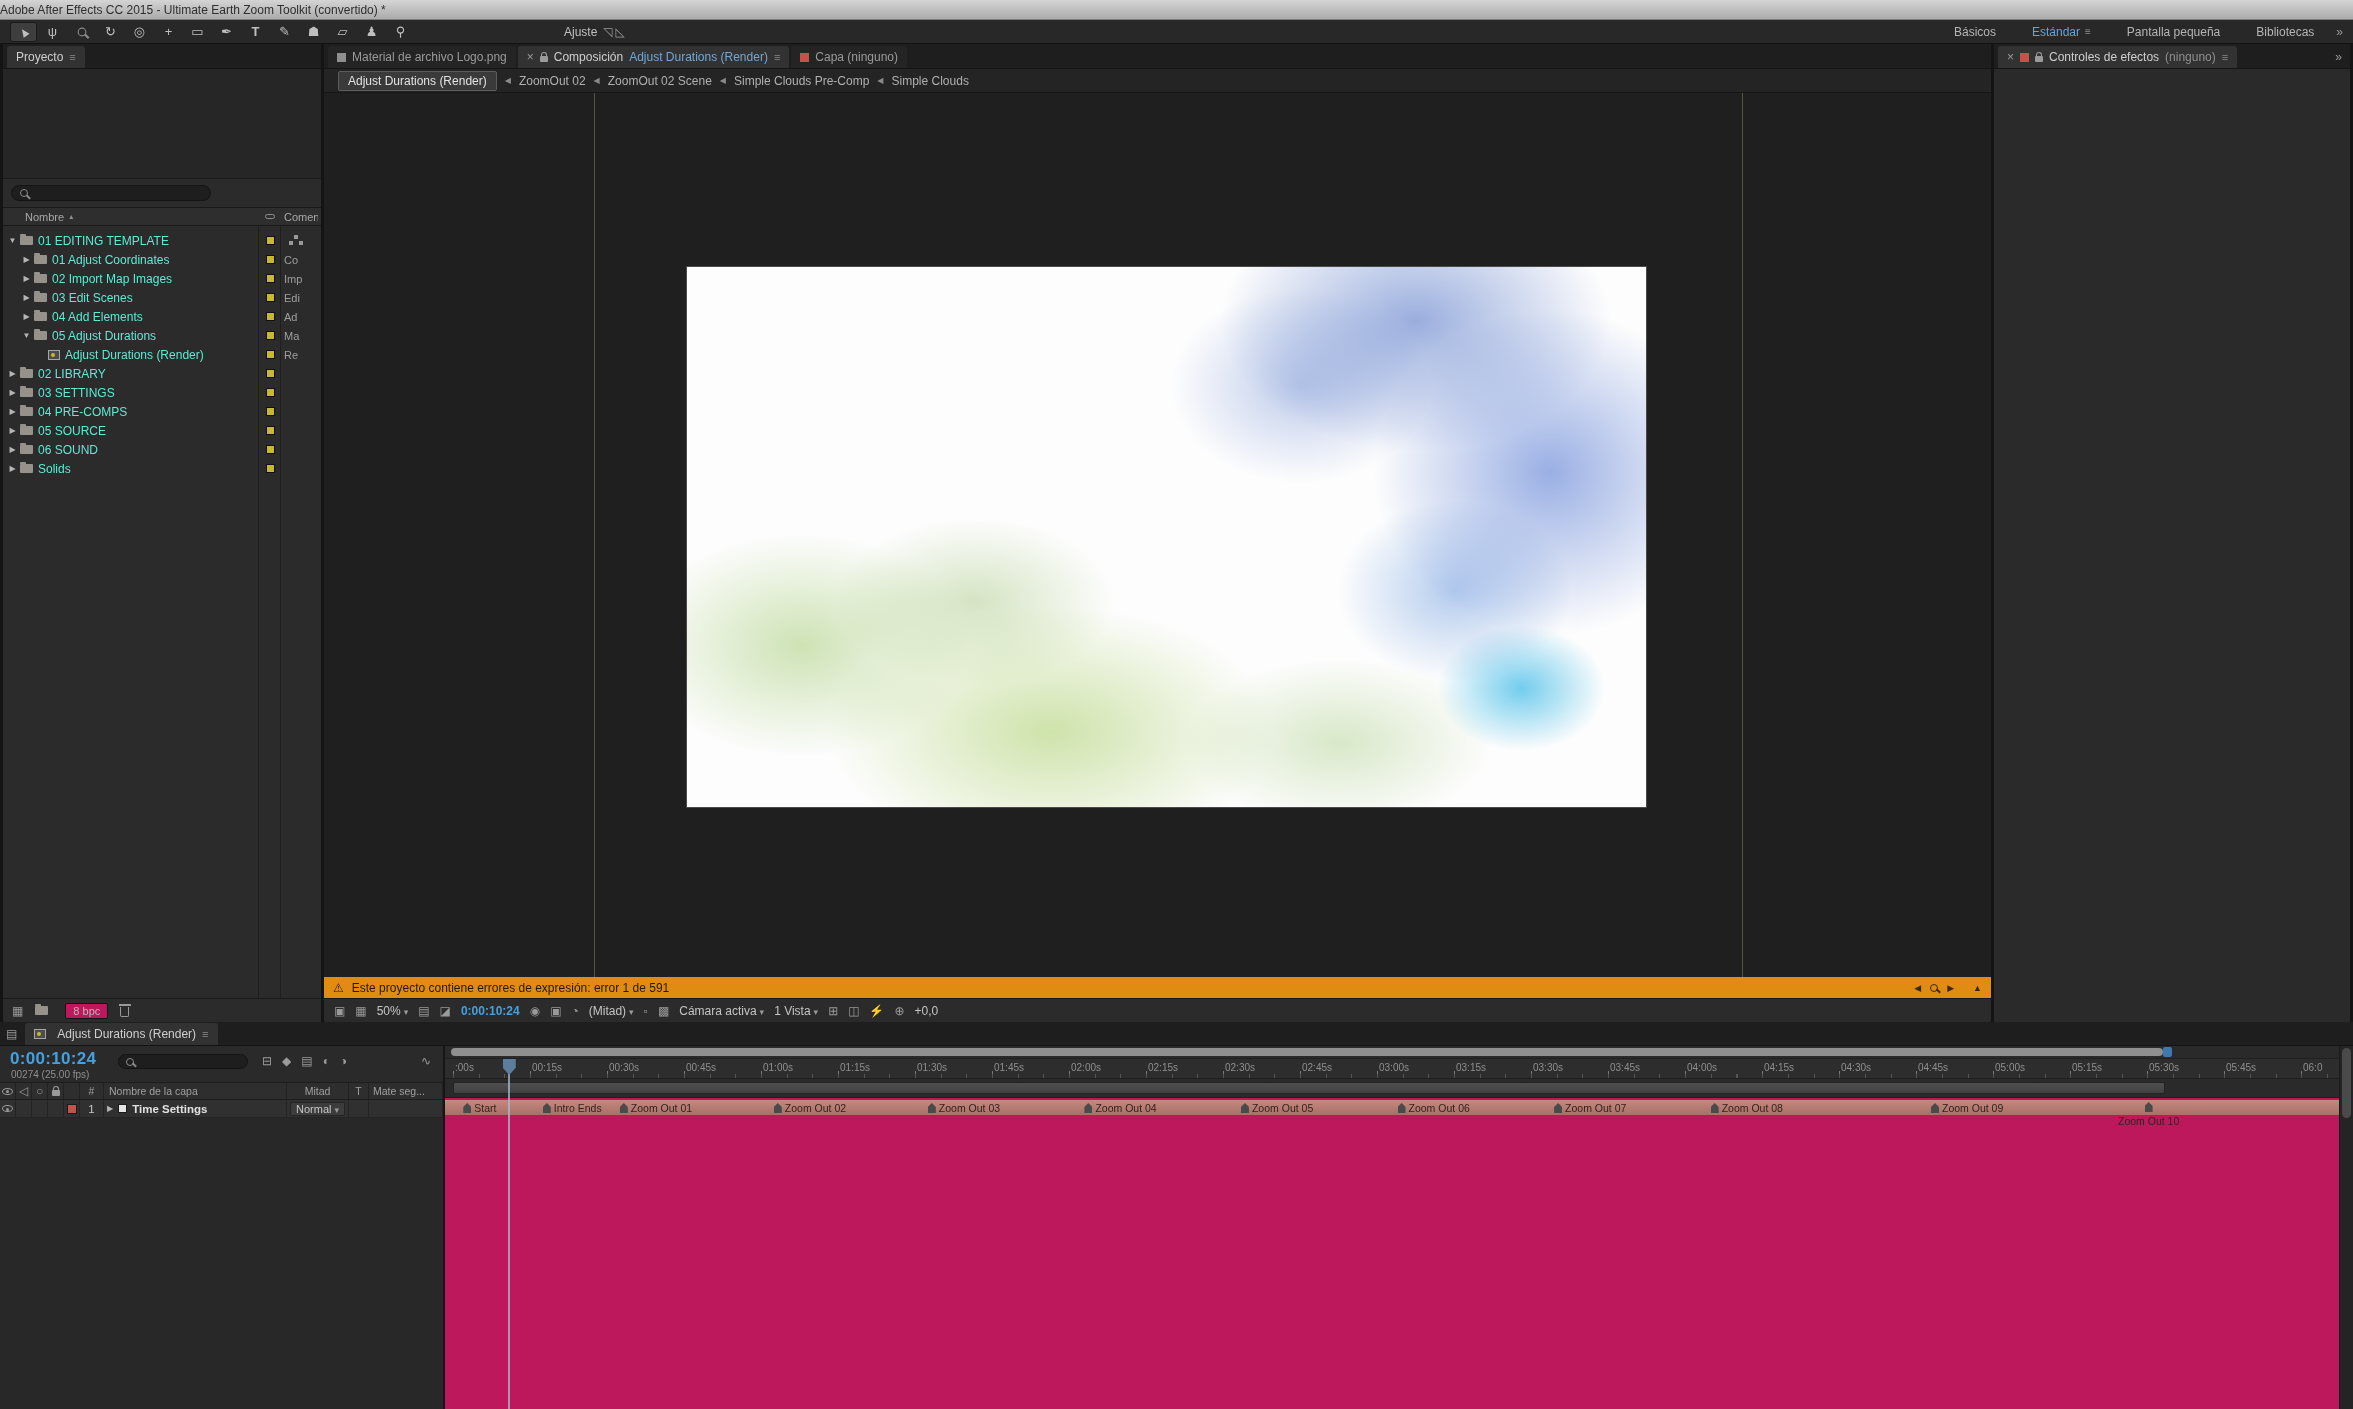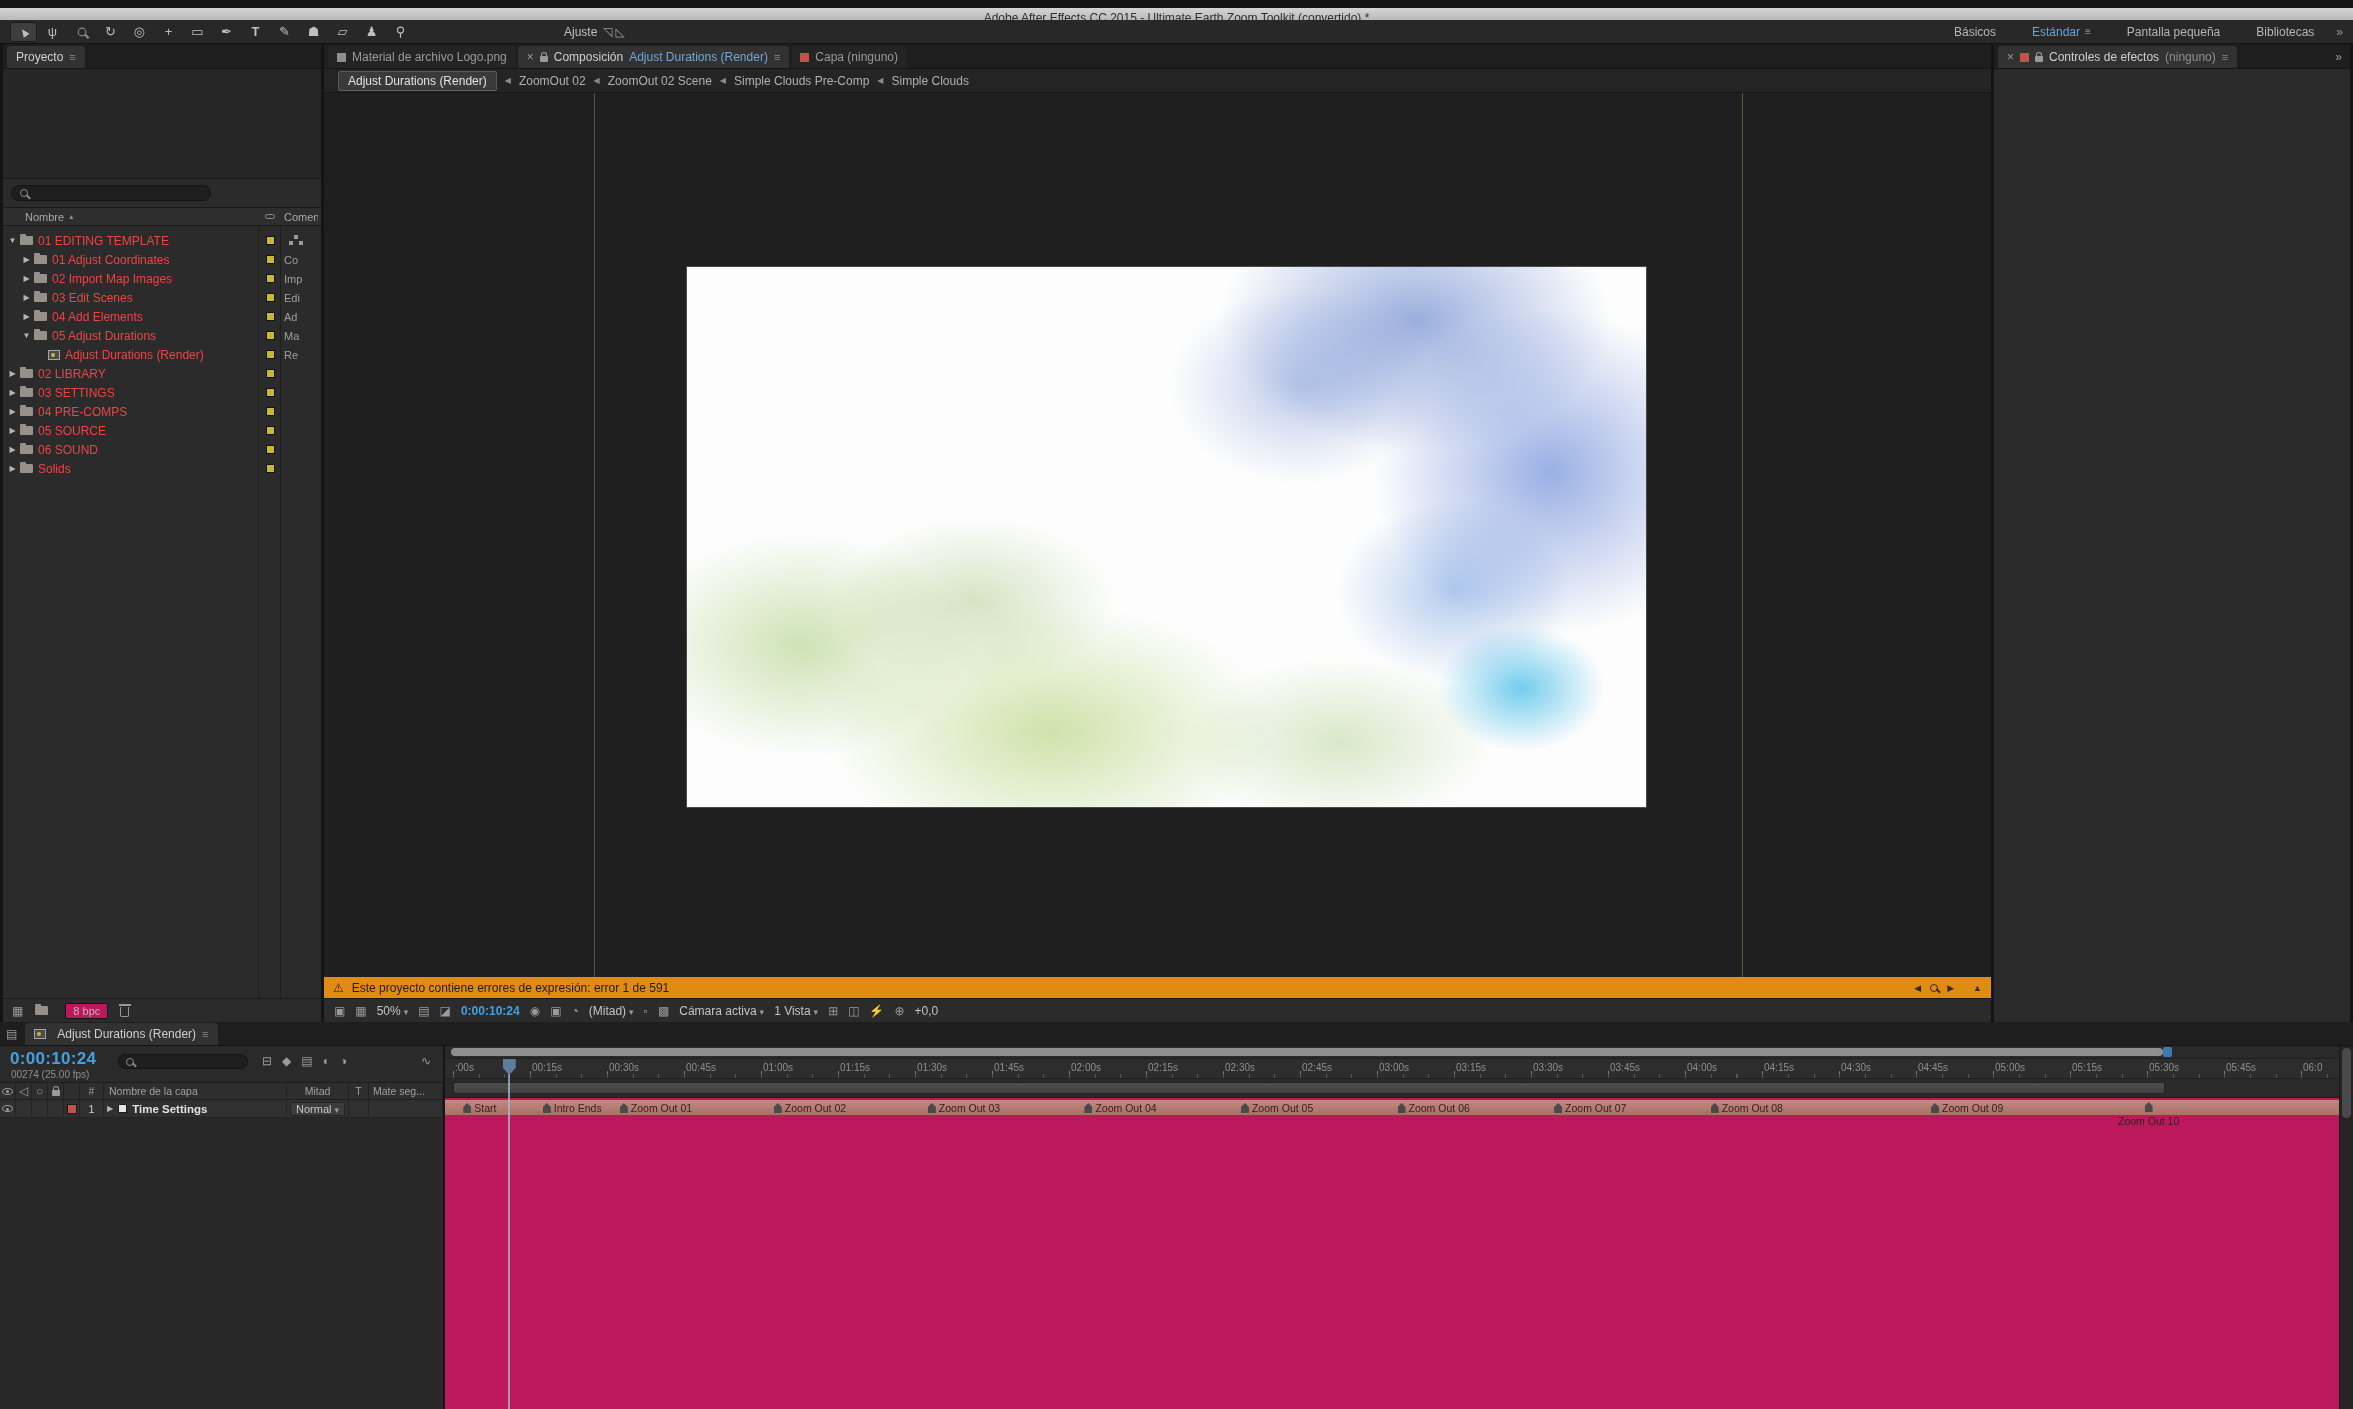--- a/index.html
+++ b/index.html
@@ -1,23 +1,23 @@
 <!DOCTYPE html>
 <html><head>
 <meta charset="utf-8">
 <style>
   *{margin:0;padding:0;box-sizing:border-box}
   html,body{width:2353px;height:1409px;overflow:hidden;background:#141414;
     font-family:"Liberation Sans",sans-serif;color:#c8c8c8;-webkit-font-smoothing:antialiased}
   body{position:relative}
 
   
-  .titlebar{position:absolute;left:0;top:8px;width:100%;height:20px;
+  .titlebar{position:absolute;left:0;top:0;width:100%;height:20px;
     background:linear-gradient(#d4d4d4,#ababab);border-bottom:1px solid #7c7c7c;
-    display:flex;align-items:center;justify-content:center}
+    display:flex;align-items:center;justify-content:flex-start}
   .titlebar span{font-size:12px;color:#2e2e2e}
 
   
   .apptoolbar{position:absolute;left:0;top:20px;width:100%;height:24px;background:#282828;
     border-bottom:1px solid #121212;display:flex;align-items:center;padding:0 10px}
   .toolstrip{display:flex;align-items:center;gap:2px}
   .tool{width:27px;height:20px;display:flex;align-items:center;justify-content:center;
     border-radius:3px;cursor:default}
   .tool .tglyph{font-size:13px;color:#bfbfbf;line-height:1}
   .tool.active{background:#3e3e3e;box-shadow:inset 0 0 0 1px #1a1a1a}
@@ -59,21 +59,21 @@
   .pcolhead{height:19px;background:#2e2e2e;border-top:1px solid #191919;border-bottom:1px solid #191919;
     display:flex;align-items:center;font-size:11px;color:#a8a8a8;position:relative;padding-left:22px;gap:5px;flex:0 0 auto}
   .sortic{font-size:8px;color:#8f8f8f}
   .chainic{position:absolute;right:46px;width:10px;height:5px;border:1px solid #8f8f8f;border-radius:3px}
   .pcol-comment{position:absolute;right:3px;width:34px;overflow:hidden;white-space:nowrap}
   .ptree{position:relative;flex:1;overflow:hidden;font-size:12px;padding-top:5px}
   .ptree::before{content:"";position:absolute;top:0;bottom:0;right:40px;width:1px;background:#1f1f1f}
   .ptree::after{content:"";position:absolute;top:0;bottom:0;right:62px;width:1px;background:#1f1f1f}
   .prow{height:19px;display:flex;align-items:center;position:relative;padding-right:66px;cursor:default}
   .twist{width:11px;font-size:8px;color:#b5b5b5;text-align:center;flex:0 0 auto;margin-right:2px}
-  .plabel{color:#ef4444;white-space:nowrap;overflow:hidden}
+  .plabel{color:#5eead4;white-space:nowrap;overflow:hidden}
   .pswatch{position:absolute;right:46px;width:9px;height:9px;background:#c9b833;border:1px solid #111}
   .pcomment{position:absolute;right:3px;width:34px;color:#9f9f9f;font-size:11px;overflow:hidden;white-space:nowrap}
   .pfooter{height:24px;background:#2b2b2b;border-top:1px solid #191919;display:flex;align-items:center;gap:12px;padding:0 9px;flex:0 0 auto}
   .bpcchip{background:#be185d;border:1px solid #151515;border-radius:2px;padding:1px 7px;font-size:11px;color:#b8b8b8}
 
   
   .crumbs{height:24px;background:#242424;border-bottom:1px solid #161616;display:flex;align-items:center;
     gap:8px;padding:0 14px;font-size:12px;flex:0 0 auto}
   .crumb{color:#b0b0b0;cursor:default;white-space:nowrap}
   .crumb.current{border:1px solid #5c5c5c;background:#3a3a3a;color:#e2e2e2;padding:2px 9px;border-radius:2px}

